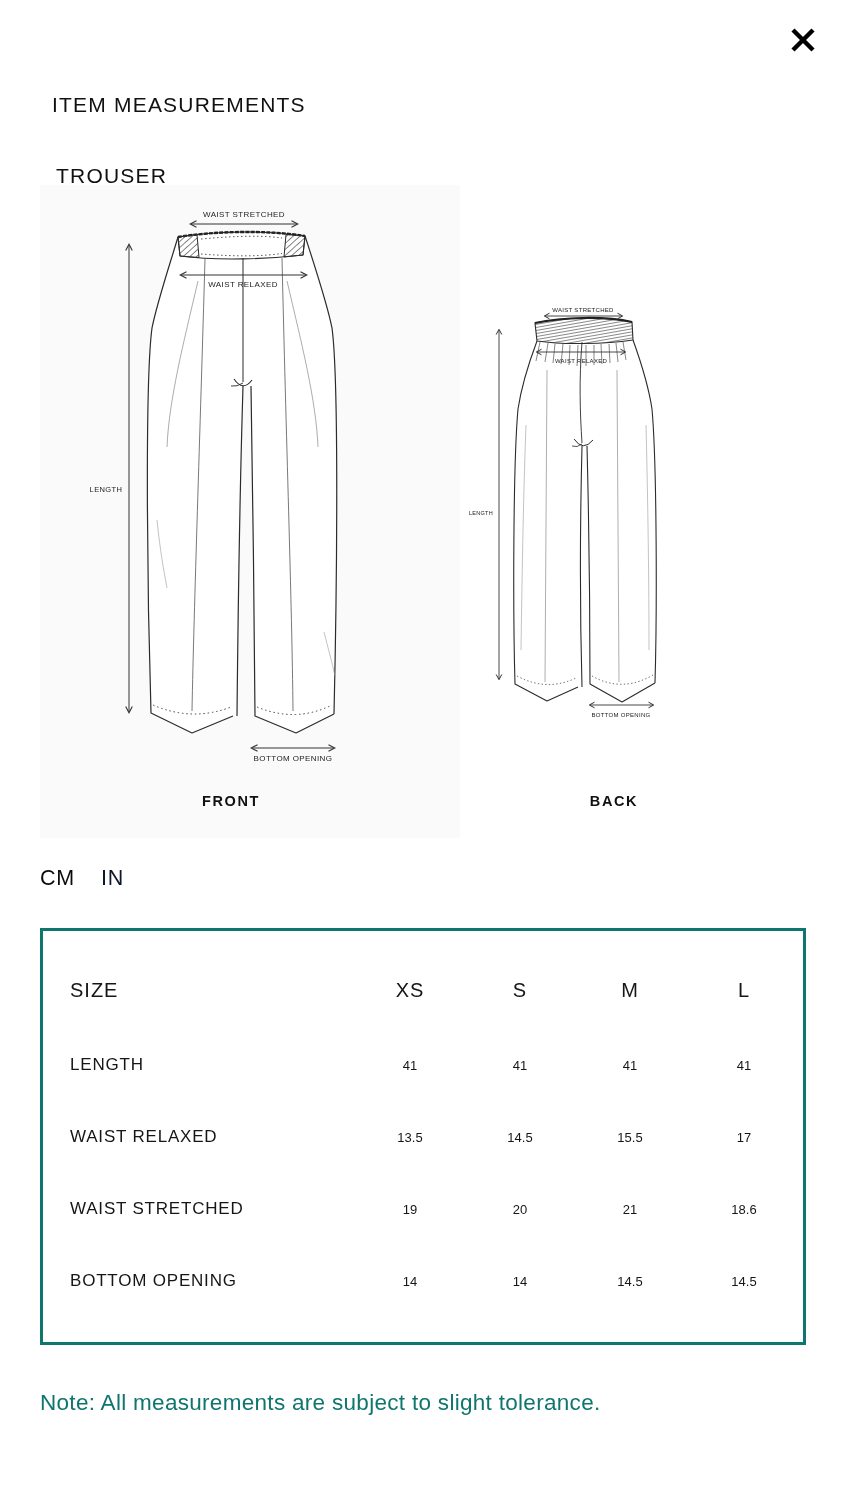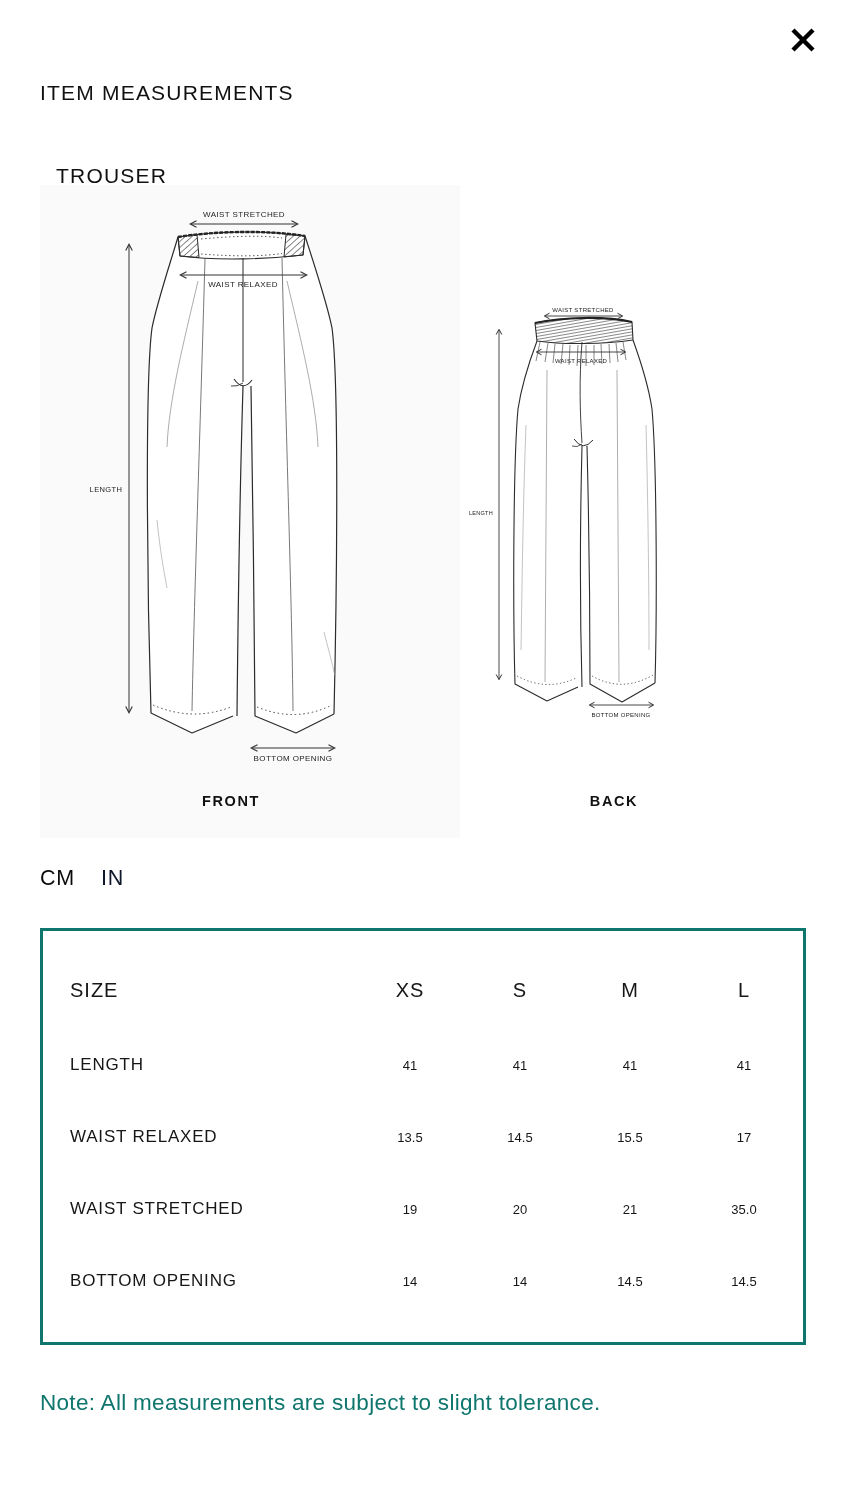--- a/index.html
+++ b/index.html
@@ -2,21 +2,21 @@
 <html><head>
 <meta charset="utf-8">
 <style>
   html,body{margin:0;padding:0;background:#fff;}
   #page{position:relative;width:846px;height:1503px;background:#ffffff;
         font-family:"Liberation Sans",sans-serif;color:#161616;overflow:hidden;}
 
   .close-btn{position:absolute;left:782px;top:19px;width:42px;height:42px;
              background:none;border:none;padding:4px;cursor:pointer;}
 
-  h1.title{position:absolute;left:40px;top:81px;margin:0;font-size:21px;font-weight:400;
+  h1.title{position:absolute;left:40px;top:81px;margin:12px;font-size:21px;font-weight:400;
            letter-spacing:1.2px;color:#111;}
   h2.subtitle{position:absolute;left:40px;top:148px;margin:16px;font-size:21px;font-weight:400;
            letter-spacing:1.2px;color:#111;}
 
   .diagrams{position:absolute;left:40px;top:185px;width:766px;height:653px;}
   svg.front{position:absolute;left:0;top:0;background:#fafafa;}
   svg.back{position:absolute;left:420px;top:0;background:#ffffff;}
   svg text{font-family:"Liberation Sans",sans-serif;fill:#222;}
   text.diag-label{font-size:8px;letter-spacing:.4px;text-anchor:middle;}
   text.diag-label-sm{font-size:6px;letter-spacing:.3px;text-anchor:middle;}
@@ -189,21 +189,21 @@
     <div class="cell rowlabel">WAIST RELAXED</div>
     <div class="cell">13.5</div>
     <div class="cell">14.5</div>
     <div class="cell">15.5</div>
     <div class="cell">17</div>
 
     <div class="cell rowlabel">WAIST STRETCHED</div>
     <div class="cell">19</div>
     <div class="cell">20</div>
     <div class="cell">21</div>
-    <div class="cell">35.0</div>
+    <div class="cell">18.6</div>
 
     <div class="cell rowlabel">BOTTOM OPENING</div>
     <div class="cell">14</div>
     <div class="cell">14</div>
     <div class="cell">14.5</div>
     <div class="cell">14.5</div>
   </div>
 
   <p class="note">Note: All measurements are subject to slight tolerance.</p>
 

